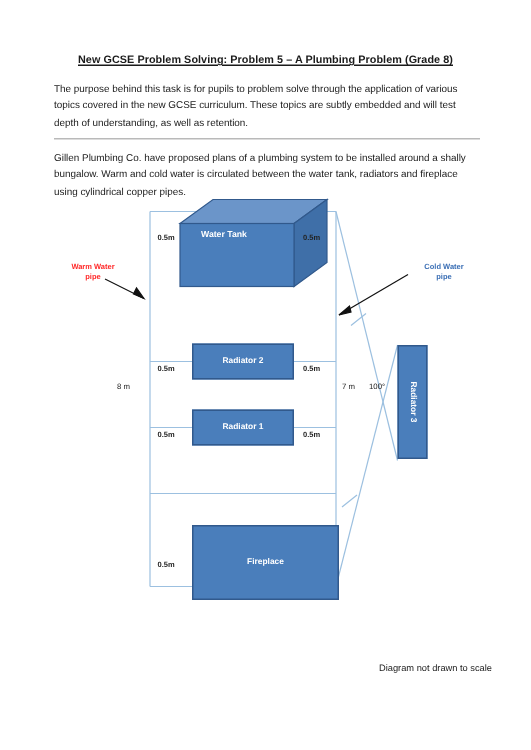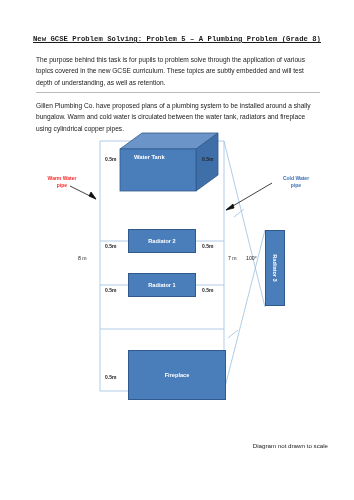--- a/index.html
+++ b/index.html
@@ -17,21 +17,20 @@
   }
   .title{
     position:absolute;
     left:0;right:0;
     top:35px;
     text-align:center;
     font-size:7.2px;
     font-weight:bold;
     text-decoration:underline;
     letter-spacing:.05px;
-    font-family:Liberation Mono, monospace;
   }
   .para{
     position:absolute;
     left:36px;
     width:285px;
     font-size:6.6px;
     line-height:11.4px;
     text-align:left;
   }
   #para1{top:54px;}

